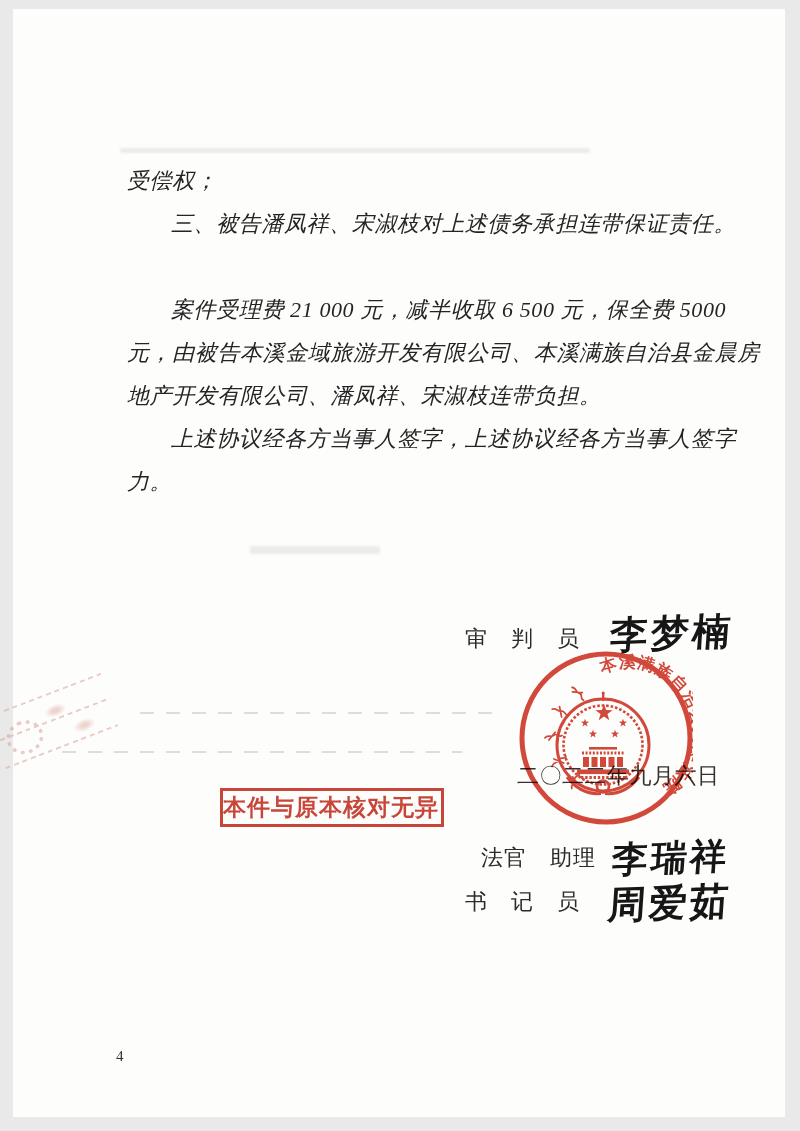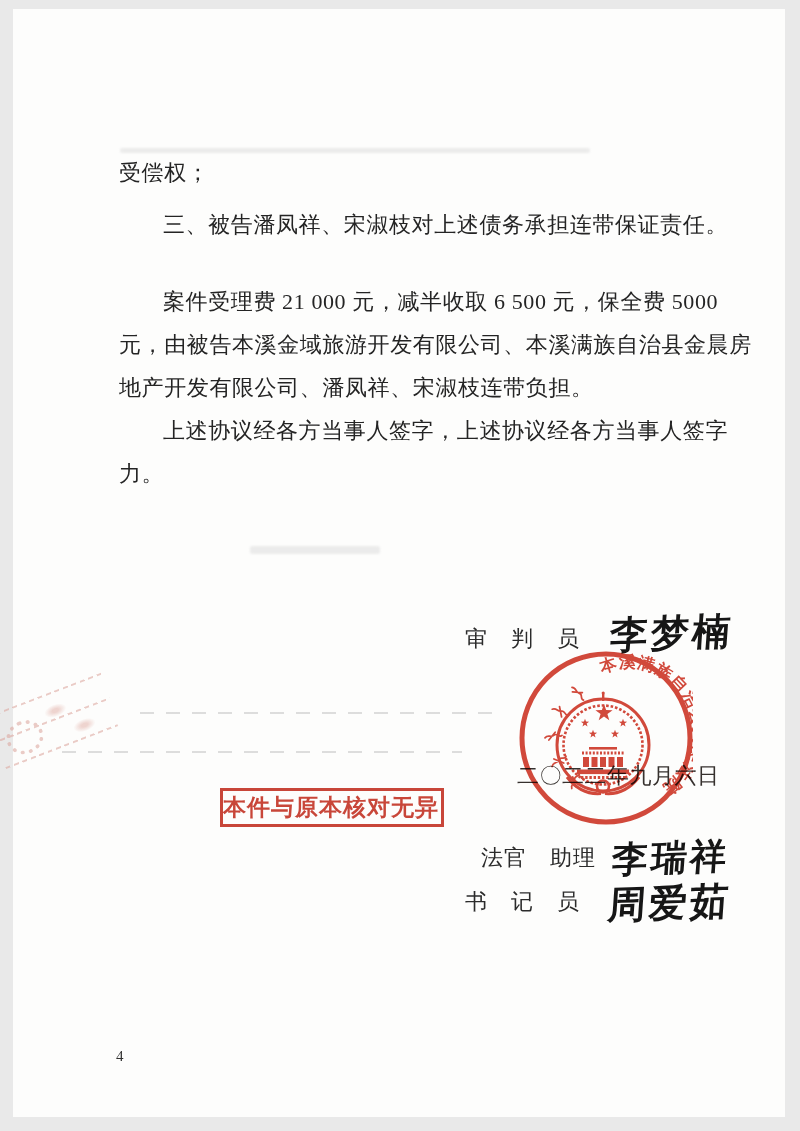--- a/index.html
+++ b/index.html
@@ -11,22 +11,23 @@
   }
   #scan{position:relative;width:800px;height:1131px;}
   #paper{
     position:absolute;left:13px;top:9px;right:15px;bottom:14px;
     background:#fdfdfc;
   }
   
   .line{
     position:absolute;left:115px;
     font-size:22px;line-height:26px;color:#242424;
-    letter-spacing:0.6px;white-space:nowrap;margin:4px;
+    letter-spacing:0.6px;white-space:nowrap;margin:12px;
     z-index:2;
+    font-style:italic;
   }
   .indent{left:159px;}
   
   .sig-label{
     position:absolute;left:465px;
     font-size:22px;color:#2b2b2b;letter-spacing:1px;
     white-space:nowrap;z-index:2;margin:0;
   }
   .sig-name{
     position:absolute;
@@ -79,21 +80,21 @@
 
 <div id="scan">
   <div id="paper"></div>
 
   <div class="smudge" style="left:120px;top:148px;width:470px;height:5px;"></div>
   <div class="smudge" style="left:250px;top:546px;width:130px;height:8px;"></div>
   <div class="smudge-dash" style="left:140px;top:712px;width:360px;"></div>
   <div class="smudge-dash" style="left:62px;top:751px;width:400px;"></div>
 
   <p class="line" style="top:156px;">受偿权；</p>
-  <p class="line indent" style="top:208px;">三、被告潘凤祥、宋淑枝对上述债务承担连带保证责任。</p>
+  <p class="line indent" style="top:199px;">三、被告潘凤祥、宋淑枝对上述债务承担连带保证责任。</p>
   <p class="line indent" style="top:285px;">案件受理费 21 000 元，减半收取 6 500 元，保全费 5000</p>
   <p class="line" style="top:371px;">地产开发有限公司、潘凤祥、宋淑枝连带负担。</p>
   <p class="line" style="top:328px;">元，由被告本溪金域旅游开发有限公司、本溪满族自治县金晨房</p>
   <p class="line indent" style="top:414px;">上述协议经各方当事人签字，上述协议经各方当事人签字</p>
   <p class="line" style="top:457px;">力。</p>
 
   <p class="sig-label" style="top:624px;">审　判　员</p>
   <p class="sig-name" style="left:610px;top:608px;">李梦楠</p>
 
   <p class="date-line">二〇二二年九月六日</p>

